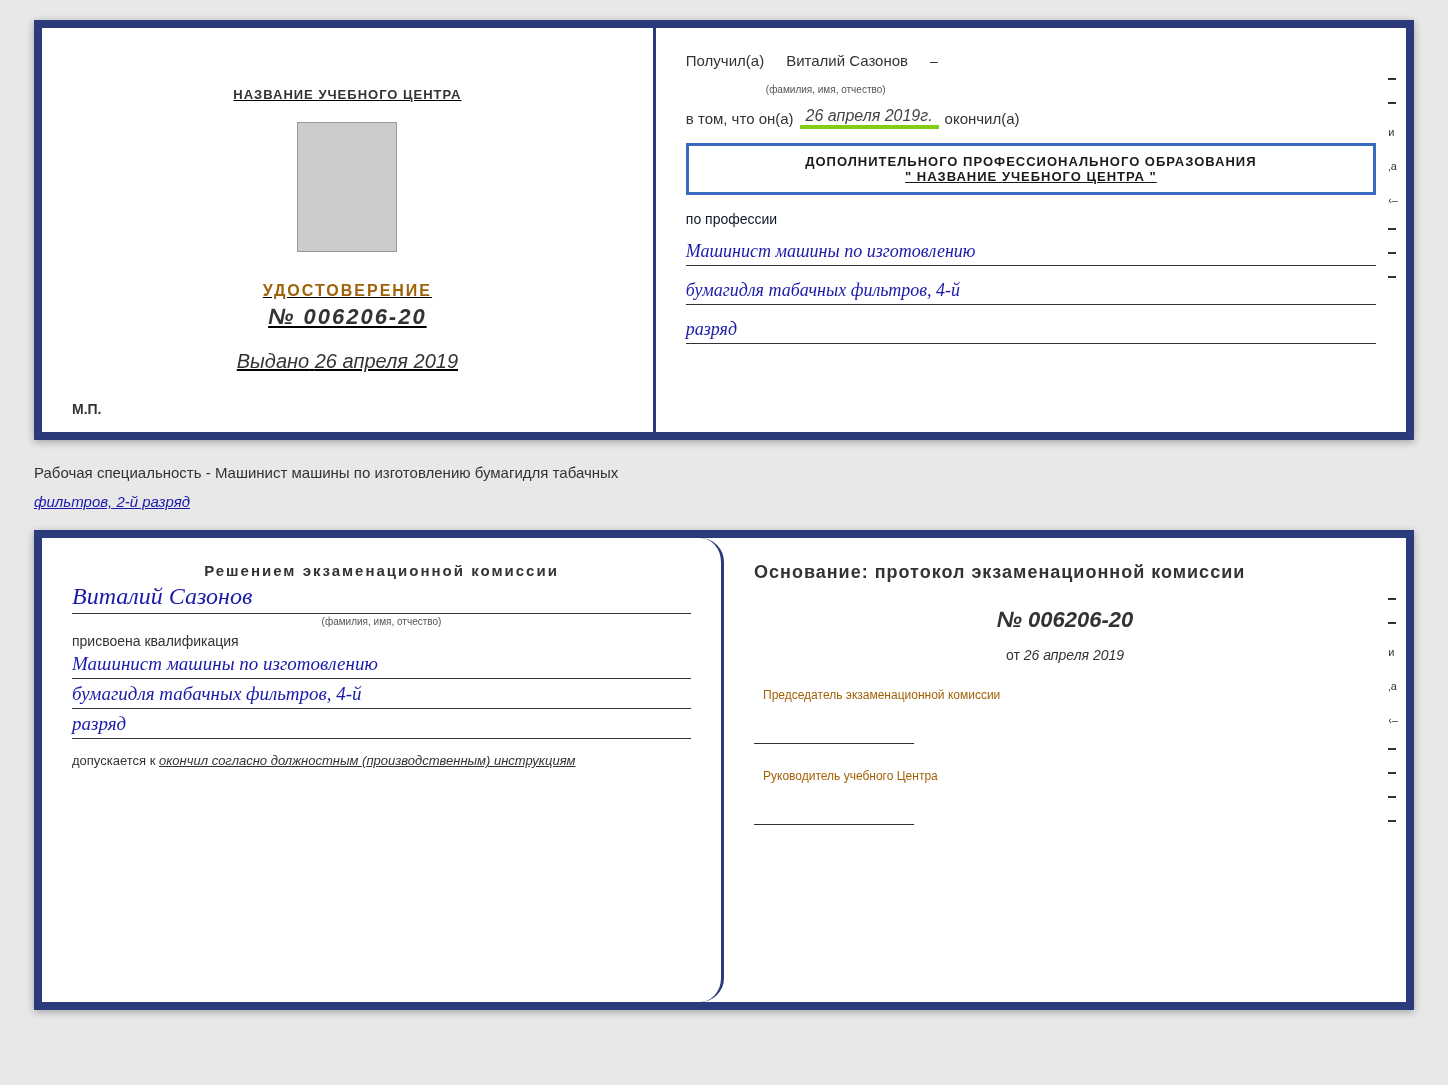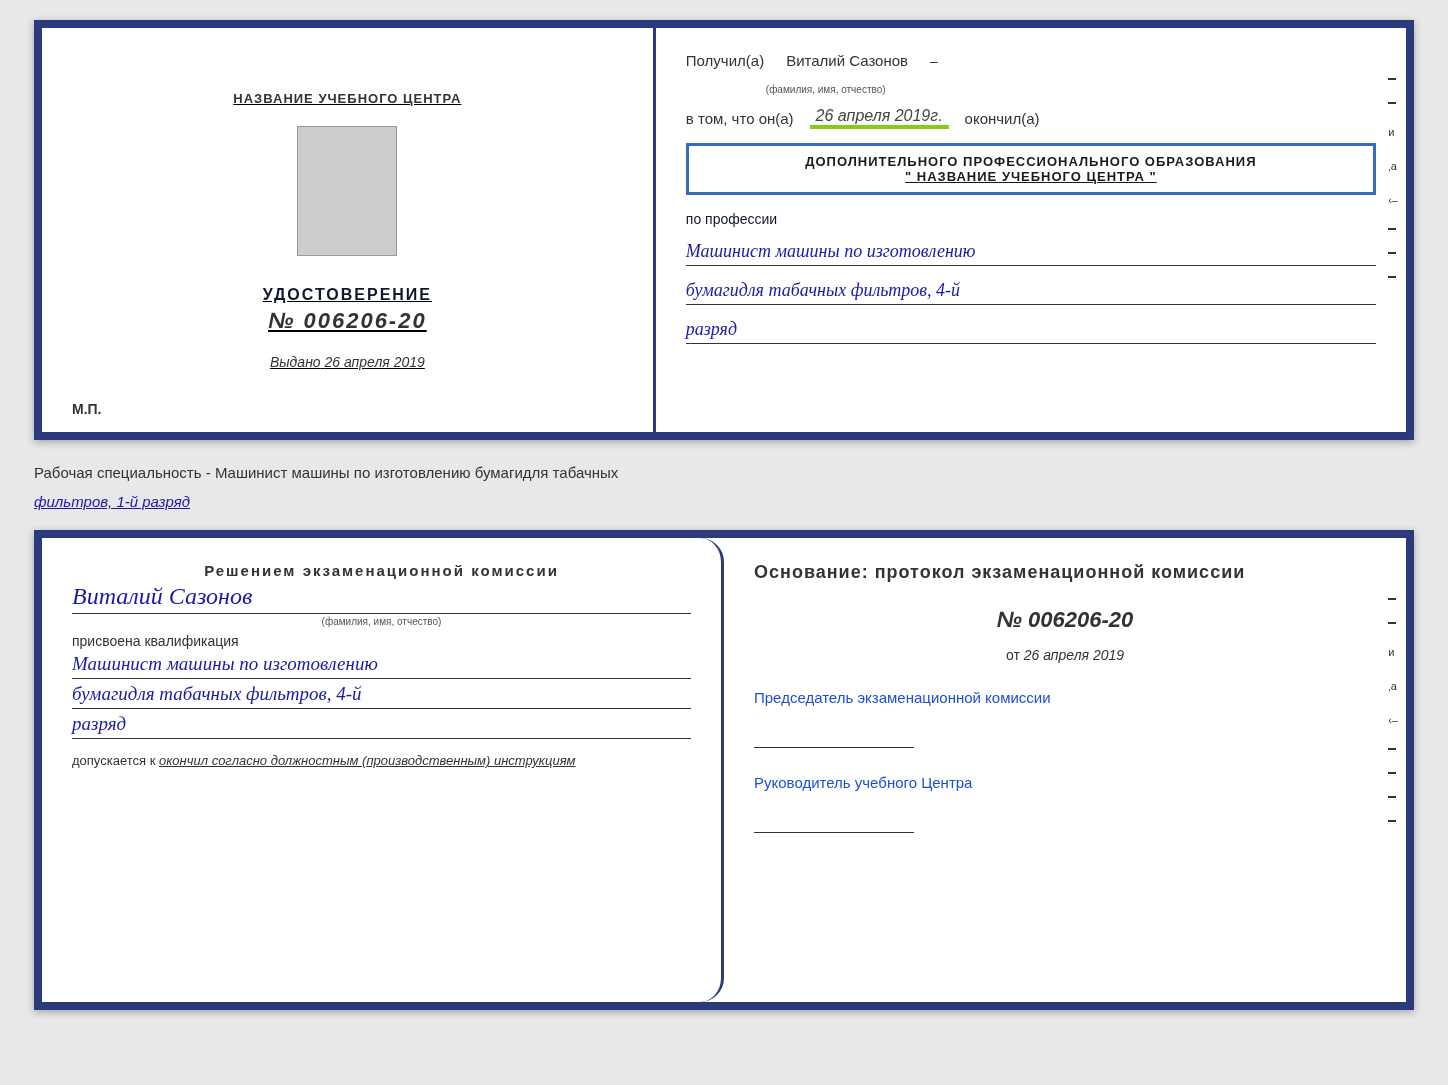--- a/index.html
+++ b/index.html
@@ -66,35 +66,35 @@
       background: #ccc;
       border: 1px solid #999;
       margin-bottom: 30px;
     }
 
     .cert-title {
       font-size: 16px;
       font-weight: bold;
       letter-spacing: 2px;
       text-align: right;
-      color: #0f172a;
+      color: #a16207;
     }
 
     .cert-number {
       font-size: 22px;
       font-weight: bold;
       font-style: italic;
       letter-spacing: 2px;
       color: #333;
       text-align: center;
       margin-top: 4px;
     }
 
     .cert-issued {
-      font-size: 14px;
+      font-size: 20px;
       color: #333;
       margin-top: 20px;
       text-align: center;
     }
 
     .cert-issued span {
       font-style: italic;
     }
 
     .mp-label {
@@ -112,21 +112,21 @@
       text-align: center;
       margin-top: 2px;
       margin-left: 80px;
     }
 
     .vtom-line {
       font-size: 15px;
       color: #333;
       display: flex;
       align-items: center;
-      gap: 16px;
+      gap: 6px;
     }
 
     .vtom-line .date-handwritten {
       font-style: italic;
       font-size: 16px;
       color: #444;
       border-bottom: 4px solid #84cc16;
       padding: 0 6px;
     }
 
@@ -302,23 +302,24 @@
 
     .doc-date-line .date-val {
       font-style: italic;
     }
 
     .signatory-block {
       margin-top: 10px;
     }
 
     .signatory-label {
-      font-size: 15px;
-      color: #1d4ed8;
+      font-size: 12px;
+      color: #a16207;
       line-height: 1.4;
+      margin-left: 9px;
     }
 
     .signature-line {
       border-bottom: 1px solid #333;
       width: 160px;
       height: 20px;
       margin-top: 20px;
     }
 
     .right-edge-marks-bottom {
@@ -386,21 +387,21 @@
       </div>
     </div>
   </div>
 </div>
 
 <div class="document-section">
   <div class="specialist-label">
     <span>Рабочая специальность - Машинист машины по изготовлению бумагидля табачных</span>
   </div>
   <div class="specialist-label">
-    <span class="underlined-text">фильтров, 1-й разряд</span>
+    <span class="underlined-text">фильтров, 2-й разряд</span>
   </div>
 </div>
 
 <div class="document-section">
   <div class="bottom-cert">
 
     <div class="bottom-cert-left">
       <div class="decision-heading">Решением  экзаменационной  комиссии</div>
 
       <span class="name-handwritten-large">Виталий Сазонов</span>

